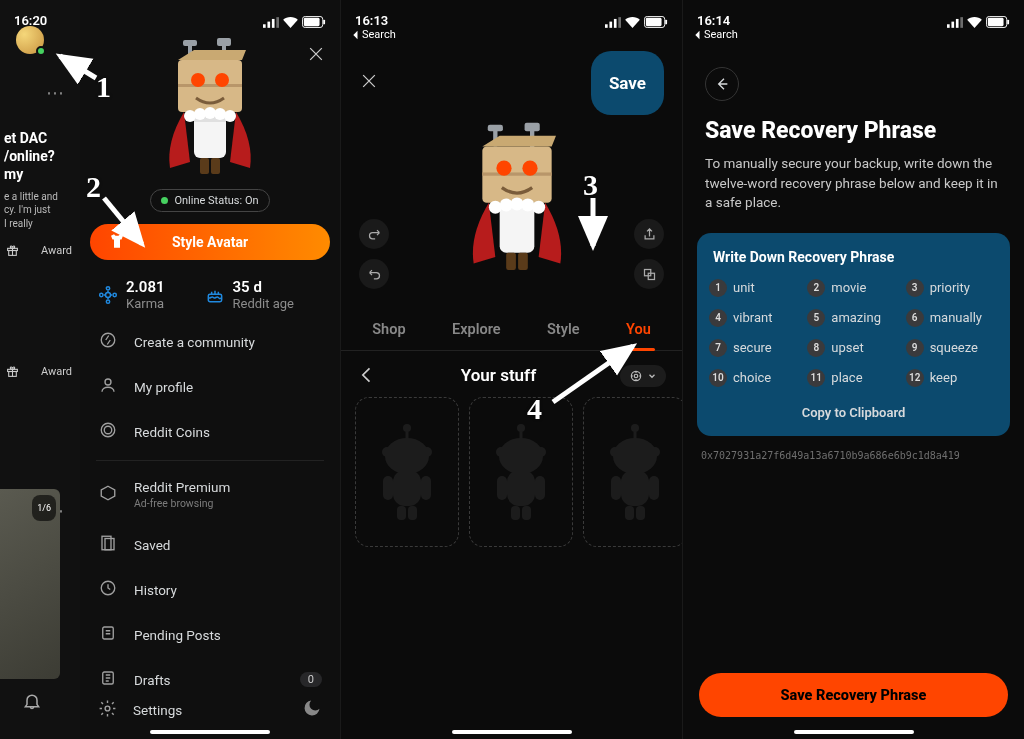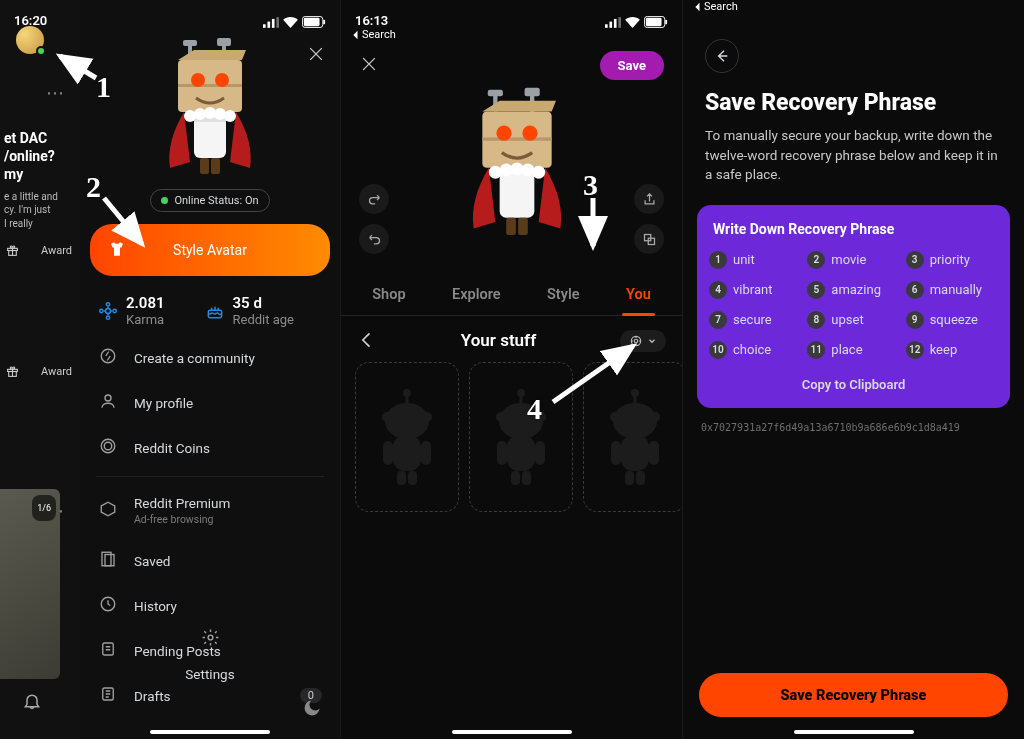--- a/index.html
+++ b/index.html
@@ -152,28 +152,28 @@
     font-size: 11px;
     color: #d7dadc;
     margin-top: 8px;
   }
   .status-pill .dot {
     width: 7px; height: 7px; border-radius: 50%; background: #46d160;
   }
 
   .style-btn {
     margin: 12px 10px 0 10px;
-    height: 52px;
+    height: 36px;
     border-radius: 22px;
     background: linear-gradient(90deg, #ff4500, #ff8b00);
     display: flex;
     align-items: center;
     justify-content: center;
     gap: 10px;
-    font-weight: 400;
+    font-weight: 700;
     font-size: 14px;
     color: #fff;
     position: relative;
   }
   .style-btn .shirt {
     position: absolute;
     left: 18px;
   }
 
   .stats {
@@ -221,21 +221,20 @@
 
   .settings-row {
     position: absolute;
     bottom: 18px;
     left: 0; right: 0;
     display: flex;
     align-items: center;
     padding: 0 18px;
     gap: 16px;
     font-size: 13.5px;
-    flex-direction: column;
   }
   .settings-row .moon { margin-left: auto; color: #888; }
 
   .home-ind {
     position: absolute;
     bottom: 5px;
     left: 50%;
     transform: translateX(-50%);
     width: 120px; height: 4px;
     border-radius: 3px;
@@ -258,25 +257,25 @@
 
   
   .p2-top {
     display: flex;
     justify-content: space-between;
     align-items: center;
     padding: 8px 18px 4px 18px;
   }
   .p2-top .x { color: #ccc; }
   .save-pill {
-    background: #a21caf;
+    background: #0c4a6e;
     color: #fff;
     font-weight: 700;
-    font-size: 13px;
-    padding: 7px 18px;
+    font-size: 17px;
+    padding: 22px 18px;
     border-radius: 20px;
   }
 
   .p2-avatar-area {
     position: relative;
     height: 190px;
   }
   .p2-avatar-area .avatar-img { margin-top: -6px; }
   .side-btn {
     position: absolute;
@@ -383,21 +382,21 @@
   }
   .p3-desc {
     font-size: 13.5px;
     color: #c8c8c8;
     line-height: 1.45;
     padding: 0 22px 16px 22px;
   }
 
   .phrase-card {
     margin: 4px 14px 0 14px;
-    background: #6d28d9;
+    background: #0c4a6e;
     border-radius: 14px;
     padding: 16px 12px 16px 12px;
   }
   .phrase-card .hdr {
     font-size: 14px;
     font-weight: 700;
     color: #fff;
     margin-bottom: 14px;
     padding-left: 4px;
   }
@@ -865,20 +864,39 @@
             <polygon points="0,0 7,3 0,6" fill="#fff"></polygon>
           </marker>
         </defs>
         <path d="M14 66 L94 10" stroke="#fff" stroke-width="5" marker-end="url(#ah4)"></path>
       </svg>
   </div>
   <div class="anno anno-num" style="top:392px;left:186px;">4</div>
 </div>
 
 <div class="phone phone-3">
+  <div class="status-bar">
+    <span>16:14</span>
+    <span class="status-right">
+      <svg width="16" height="11" viewBox="0 0 18 12" fill="#fff">
+          <rect x="0" y="8" width="3" height="4"></rect>
+          <rect x="5" y="5" width="3" height="7"></rect>
+          <rect x="10" y="2" width="3" height="10"></rect>
+          <rect x="15" y="0" width="3" height="12" opacity="0.4"></rect>
+        </svg>
+      <svg width="15" height="11" viewBox="0 0 16 12" fill="#fff">
+          <path d="M8 12L0 3c4-4 12-4 16 0L8 12z"></path>
+        </svg>
+      <svg width="24" height="12" viewBox="0 0 26 13" fill="none">
+          <rect x="0.5" y="0.5" width="22" height="12" rx="3" stroke="#fff"></rect>
+          <rect x="2" y="2" width="17" height="9" rx="1.5" fill="#fff"></rect>
+          <rect x="23" y="4" width="2" height="5" rx="1" fill="#fff"></rect>
+        </svg>
+    </span>
+  </div>
   <div class="back-search">
     <svg width="8" height="10" viewBox="0 0 8 12" fill="#fff">
         <path d="M7 1L2 6l5 5"></path>
       </svg>
     <span>Search</span>
   </div>
 
   <div class="p3-back">
     <div class="circ">
         <svg width="16" height="16" viewBox="0 0 24 24" fill="none" stroke="currentColor" stroke-width="2">

